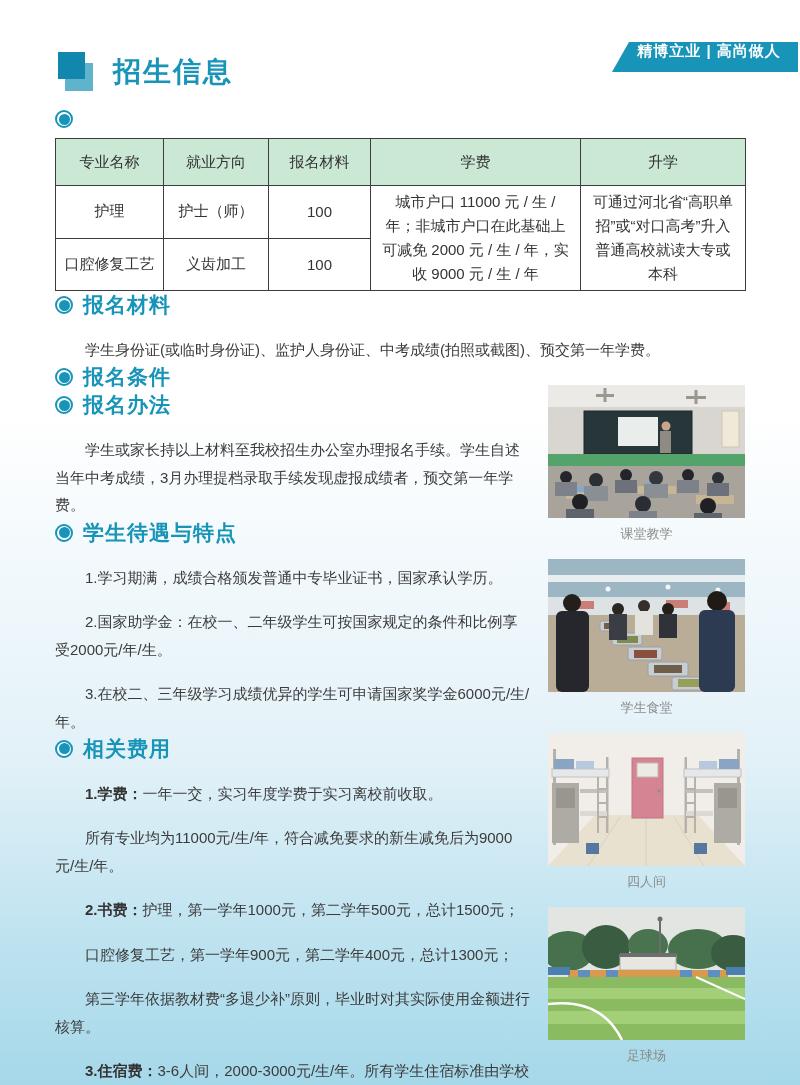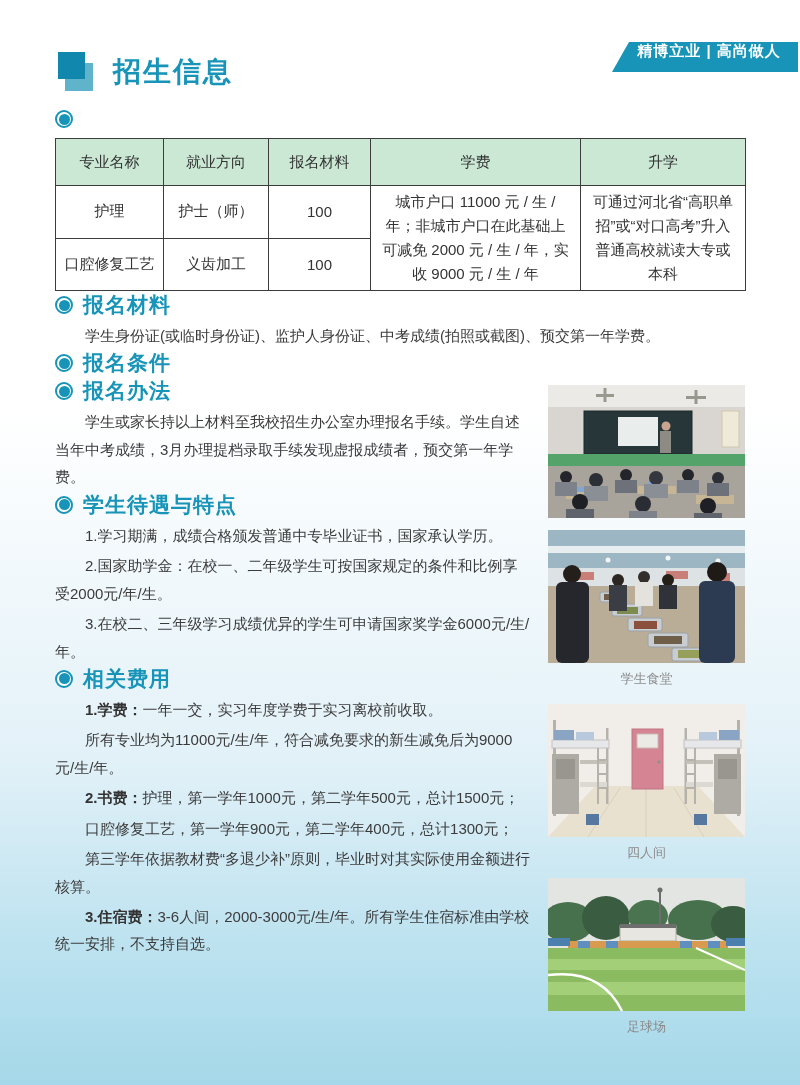--- a/index.html
+++ b/index.html
@@ -36,21 +36,21 @@
     font-size: 21px; font-weight: bold; color: #1794b8; letter-spacing: 1px;
   }
   .bullet {
     width: 18px; height: 18px; border-radius: 50%;
     border: 2.5px solid #1794b8;
     display: inline-flex; align-items: center; justify-content: center;
     margin-right: 10px; flex: 0 0 auto; background: #fff;
   }
   .bullet::after { content: ""; width: 11px; height: 11px; border-radius: 50%; background: #1794b8; }
   .mt2 { }
-  .body-p { font-size: 15px; line-height: 1.83; color: #3b3b3b; text-indent: 2em; margin-top: 3px; }
+  .body-p { font-size: 15px; line-height: 1.83; color: #3b3b3b; text-indent: 2em; margin-top: 17px; }
   .narrow { width: 476px; }
   .fee-label { font-weight: bold; color: #333; }
   
   table.adm { border-collapse: collapse; width: 690px; table-layout: fixed; margin-top: 10px; background: #fff; }
   table.adm th, table.adm td {
     border: 1px solid #3c3c3c; text-align: center; vertical-align: middle;
     font-size: 15px; color: #333; padding: 4px 8px;
   }
   table.adm thead th { background: #cbe8d5; height: 47px; font-weight: normal; }
   table.adm tbody td { height: 49px; }
@@ -199,20 +199,21 @@
               <rect x="159" y="98" width="22" height="13" fill="#6d727a"></rect>
             <circle cx="32" cy="117" r="8" fill="#1e2025"></circle>
               <rect x="18" y="124" width="28" height="9" fill="#5f646c"></rect>
             <circle cx="95" cy="119" r="8" fill="#2a2d33"></circle>
               <rect x="81" y="126" width="28" height="7" fill="#7d828a"></rect>
             <circle cx="160" cy="121" r="8" fill="#1e2025"></circle>
               <rect x="146" y="128" width="28" height="5" fill="#5f646c"></rect>
           </g>
         </svg>
       </span>
+      <figcaption class="caption">课堂教学</figcaption>
     </figure>
 
     <figure class="photo-block">
       <span class="photo-frame">
         <svg viewBox="0 0 197 133">
           <rect width="197" height="133" fill="#cdd6da"></rect>
           <rect width="197" height="38" fill="#9db6c3"></rect>
           <rect y="16" width="197" height="7" fill="#e8eef0"></rect>
           <circle cx="60" cy="30" r="2.5" fill="#f3f6f7"></circle>
             <circle cx="120" cy="28" r="2.5" fill="#f3f6f7"></circle>

